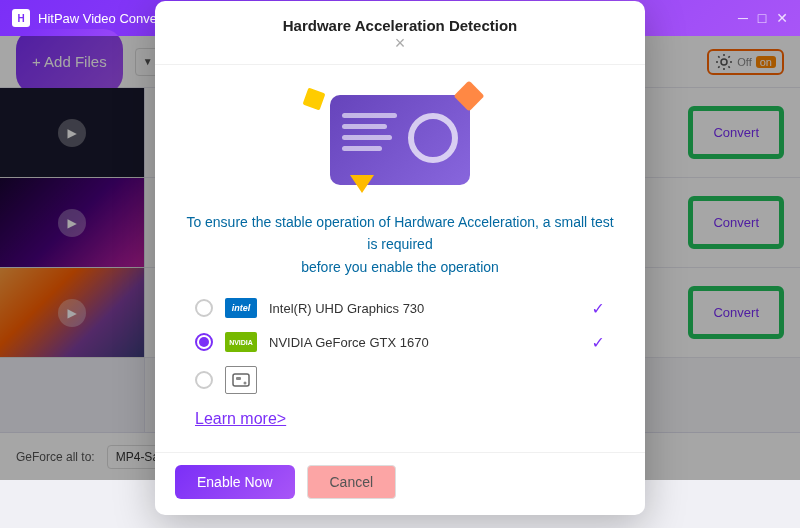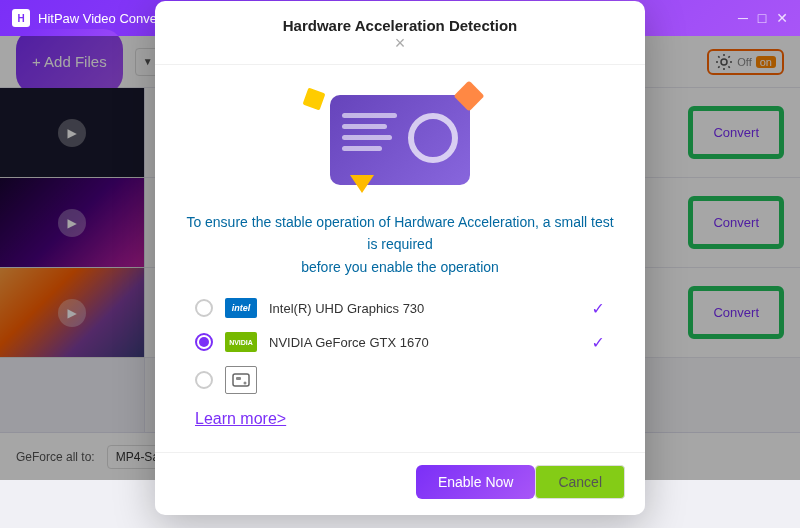--- a/index.html
+++ b/index.html
@@ -411,36 +411,35 @@
       margin-bottom: 4px;
     }
     .learn-more-link {
       color: #7b2ff7;
       font-size: 16px;
       cursor: pointer;
       text-decoration: underline;
     }
     .modal-footer {
       display: flex;
-      justify-content: flex-end;
-      gap: 0;
+      gap: 12px;
       padding: 12px 20px 16px;
       border-top: 1px solid #f0f0f0;
     }
     .enable-btn {
       background: linear-gradient(135deg, #7b2ff7, #a855f7);
       color: white;
       border: none;
       border-radius: 6px;
       padding: 8px 22px;
       font-size: 14px;
       cursor: pointer;
     }
     .cancel-btn {
-      background: #84cc16;
+      background: #fca5a5;
       color: #555;
       border: 1px solid #ddd;
       border-radius: 4px;
       padding: 8px 22px;
       font-size: 14px;
       cursor: pointer;
     }
   </style>
 </head>
 <body>

